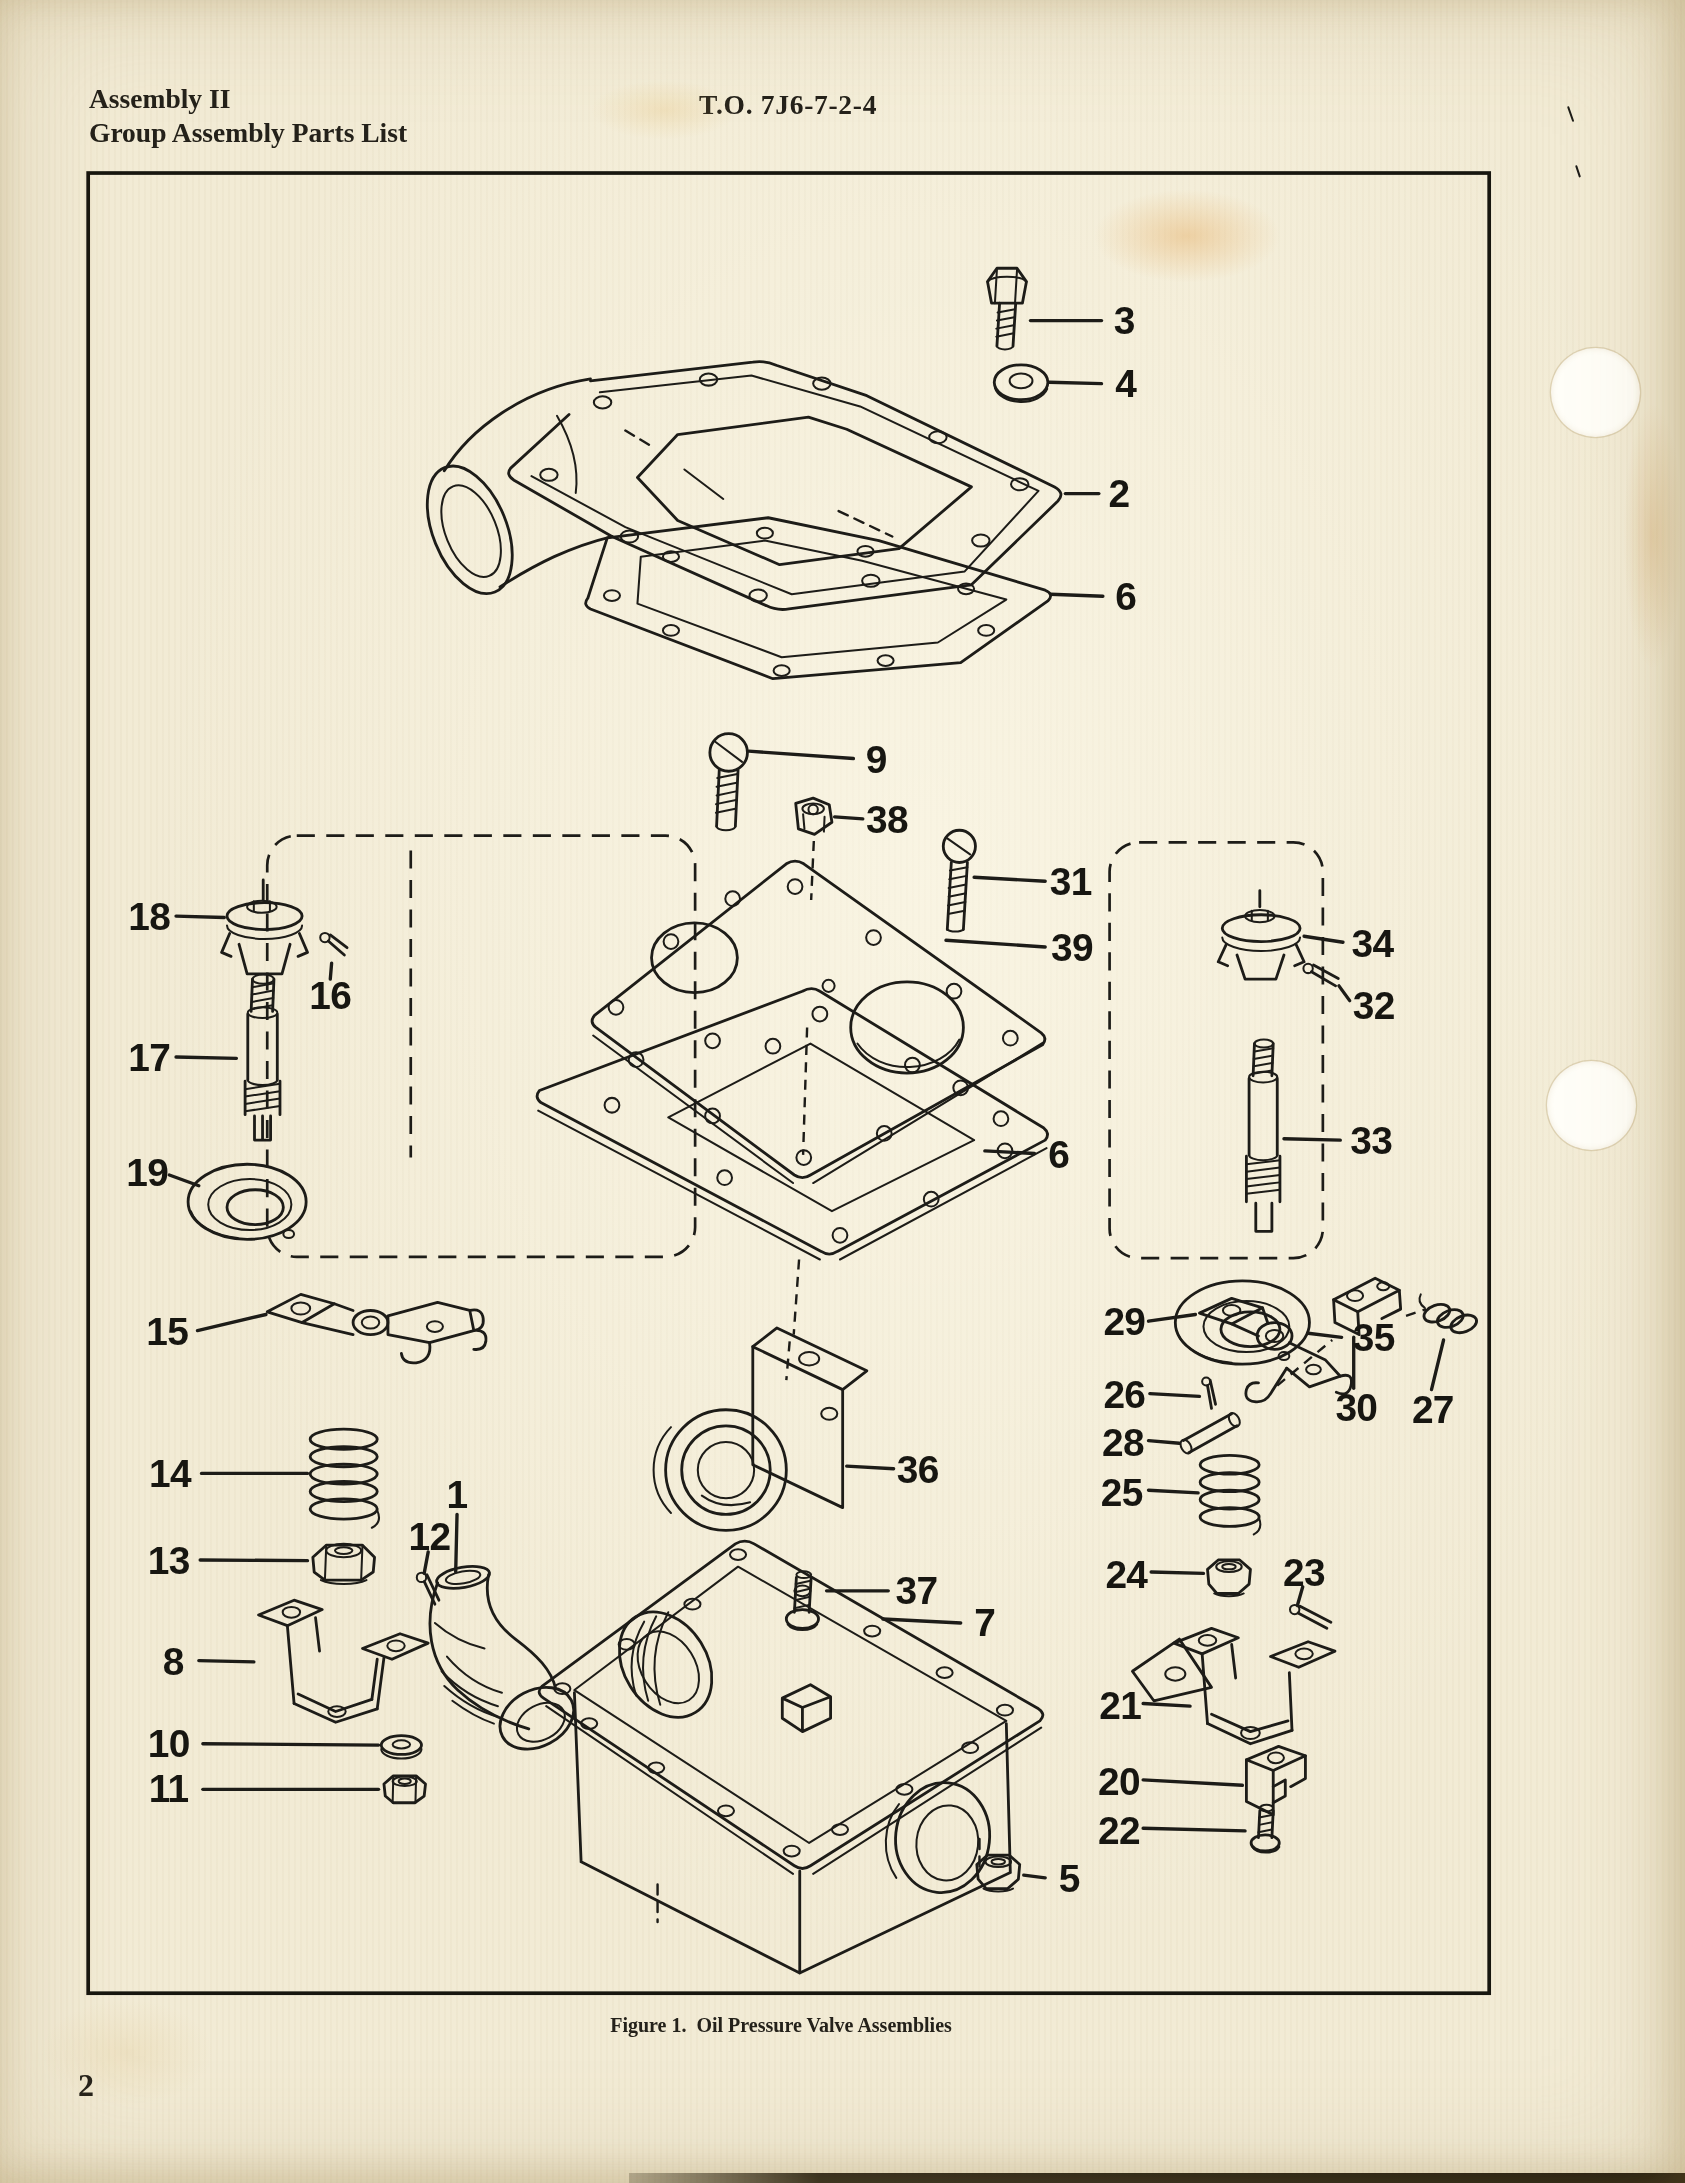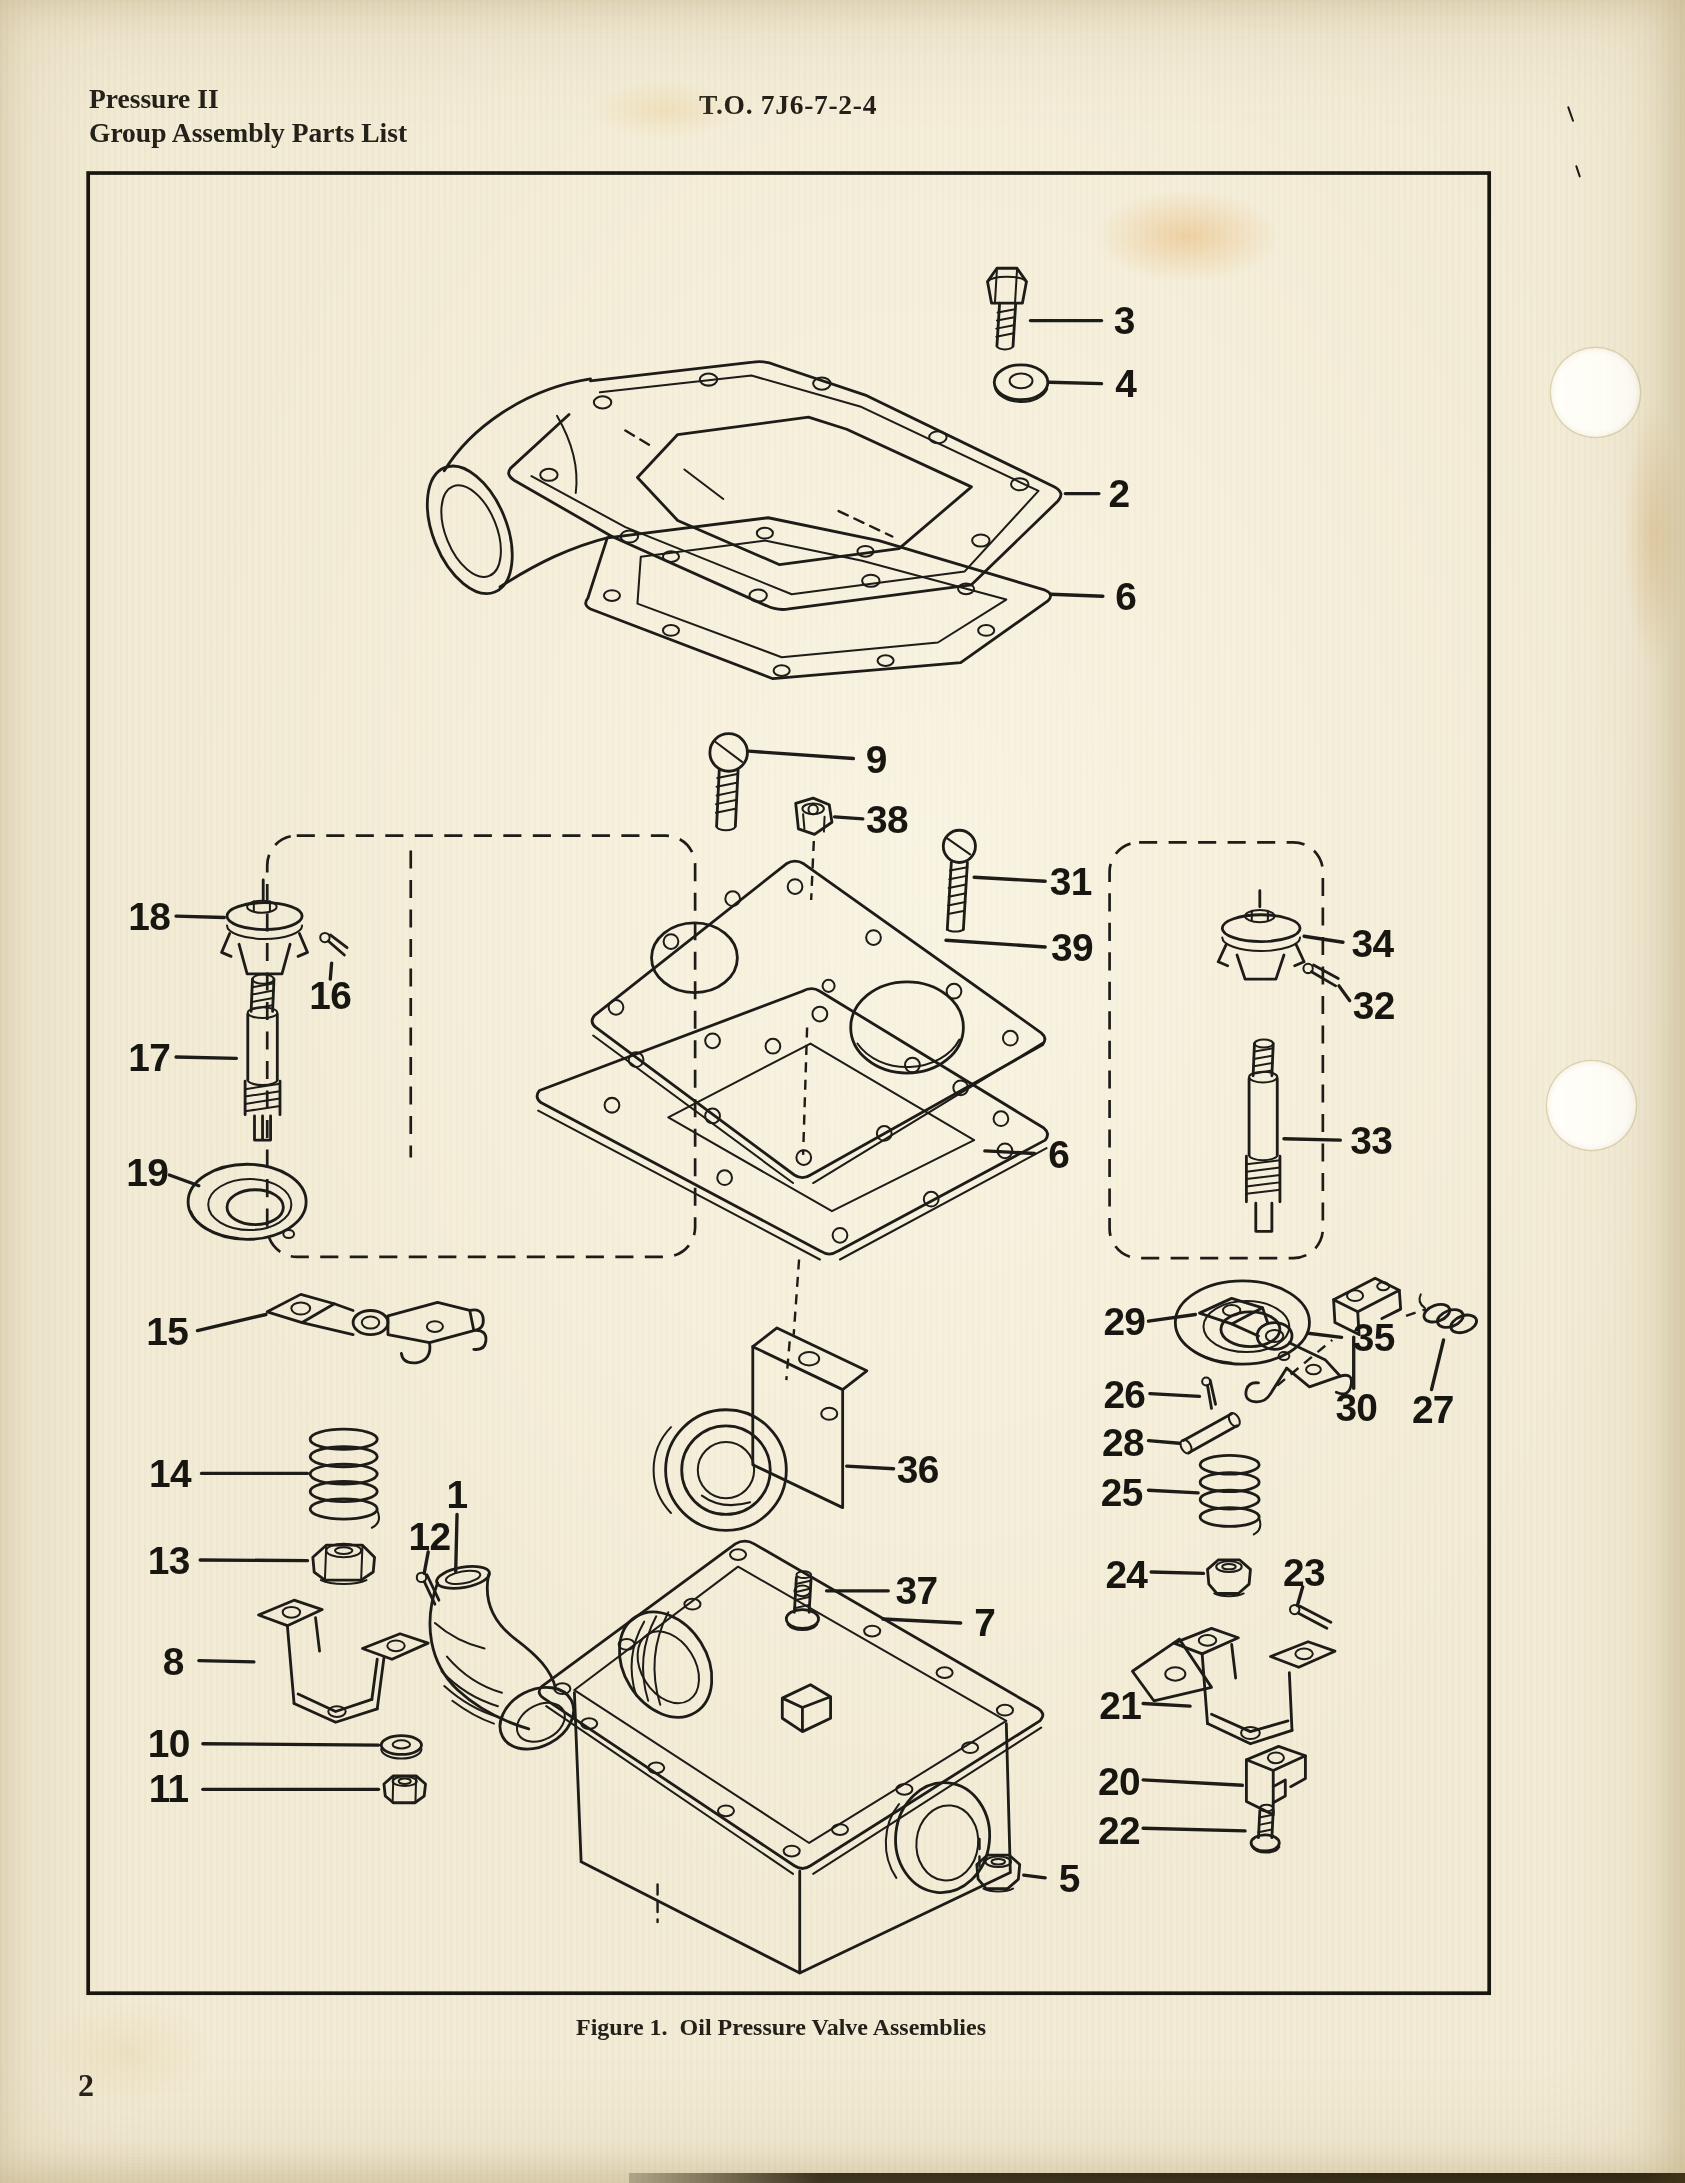--- a/index.html
+++ b/index.html
@@ -14,21 +14,21 @@
     font-family:"Liberation Serif", serif;
   }
   .page::after{
     content:"";position:absolute;inset:0;pointer-events:none;
     box-shadow: inset 0 0 121px rgba(150,120,60,.22), inset -20px 0 40px rgba(150,120,60,.18), inset 0 -13.4px 34px rgba(150,120,60,.12);
   }
   .hdr{position:absolute;color:#24211a;font-weight:bold;}
   .hdr-left{left:89px;top:82px;font-size:27.5px;line-height:1.22;}
   .hdr-center{left:699px;top:89px;font-size:27.5px;letter-spacing:0.7px;}
   .caption{position:absolute;left:781px;top:2014px;transform:translateX(-50%);
-    font-size:24px;font-weight:bold;color:#24211a;white-space:nowrap;}
+    font-size:20px;font-weight:bold;color:#24211a;white-space:nowrap;}
   .pagenum{position:absolute;left:78px;top:2067px;font-size:32px;font-weight:bold;color:#24211a;}
   svg.fig{position:absolute;left:0;top:0;}
   .ln{fill:none;stroke:#1d1c18;stroke-width:4.2;stroke-linecap:round;stroke-linejoin:round;}
   .thin{stroke-width:3;}
   .ld{fill:none;stroke:#1d1c18;stroke-width:5;stroke-linecap:round;}
   .dash{fill:none;stroke:#1d1c18;stroke-width:4;stroke-dasharray:27 17;stroke-linecap:butt;}
   .dash2{fill:none;stroke:#1d1c18;stroke-width:3.6;stroke-dasharray:15 11;}
   .callout{font:bold 58px "Liberation Sans", sans-serif;fill:#171611;letter-spacing:-1px;
     text-anchor:middle;dominant-baseline:central;}
   .punch{position:absolute;width:89px;height:89px;border-radius:50%;
@@ -44,21 +44,21 @@
     background:radial-gradient(ellipse, rgba(210,170,90,.15) 0%, rgba(210,170,90,0) 70%);}
   .bottom-strip{position:absolute;left:629px;top:2173px;width:1056px;height:10px;
     background:linear-gradient(90deg, rgba(20,17,10,.25), rgba(20,17,10,.92) 18%, #14110a);}
 </style>
 </head>
 <body>
 
 <div class="page">
 
   <div class="hdr hdr-left">
-    <div>Pressure II</div>
+    <div>Assembly II</div>
     <div>Group Assembly Parts List</div>
   </div>
   <div class="hdr hdr-center">T.O. 7J6-7-2-4</div>
 
   <div class="stain stain-a"></div>
   <div class="stain stain-b"></div>
   <div class="stain stain-c"></div>
   <div class="stain stain-d"></div>
   <div class="punch" style="left:1551px;top:348px;"></div>
   <div class="punch" style="left:1547px;top:1061px;"></div>

